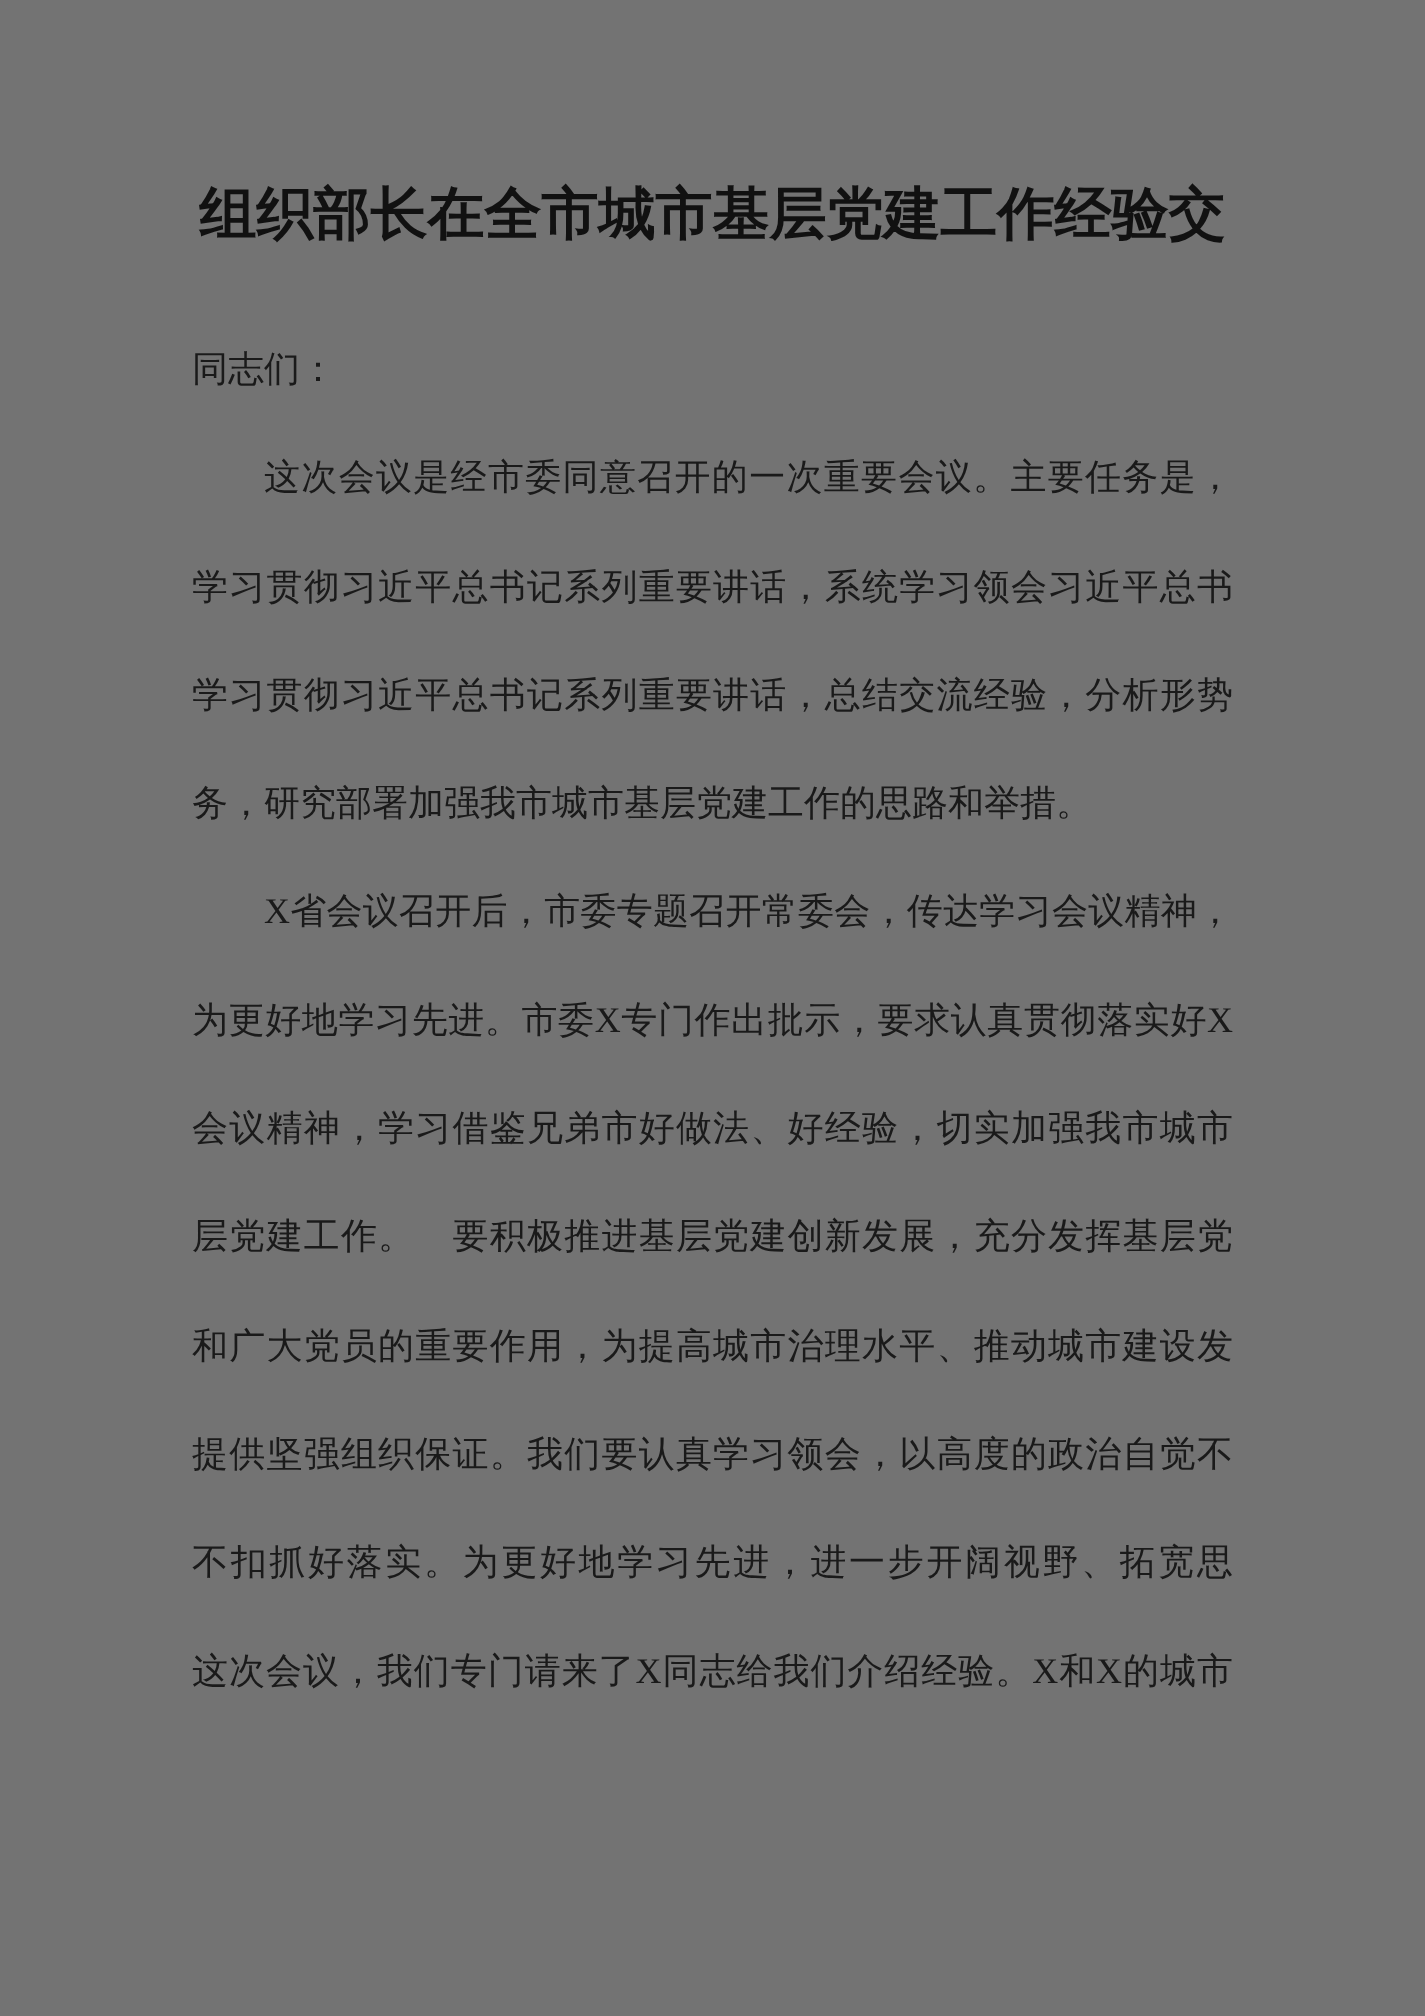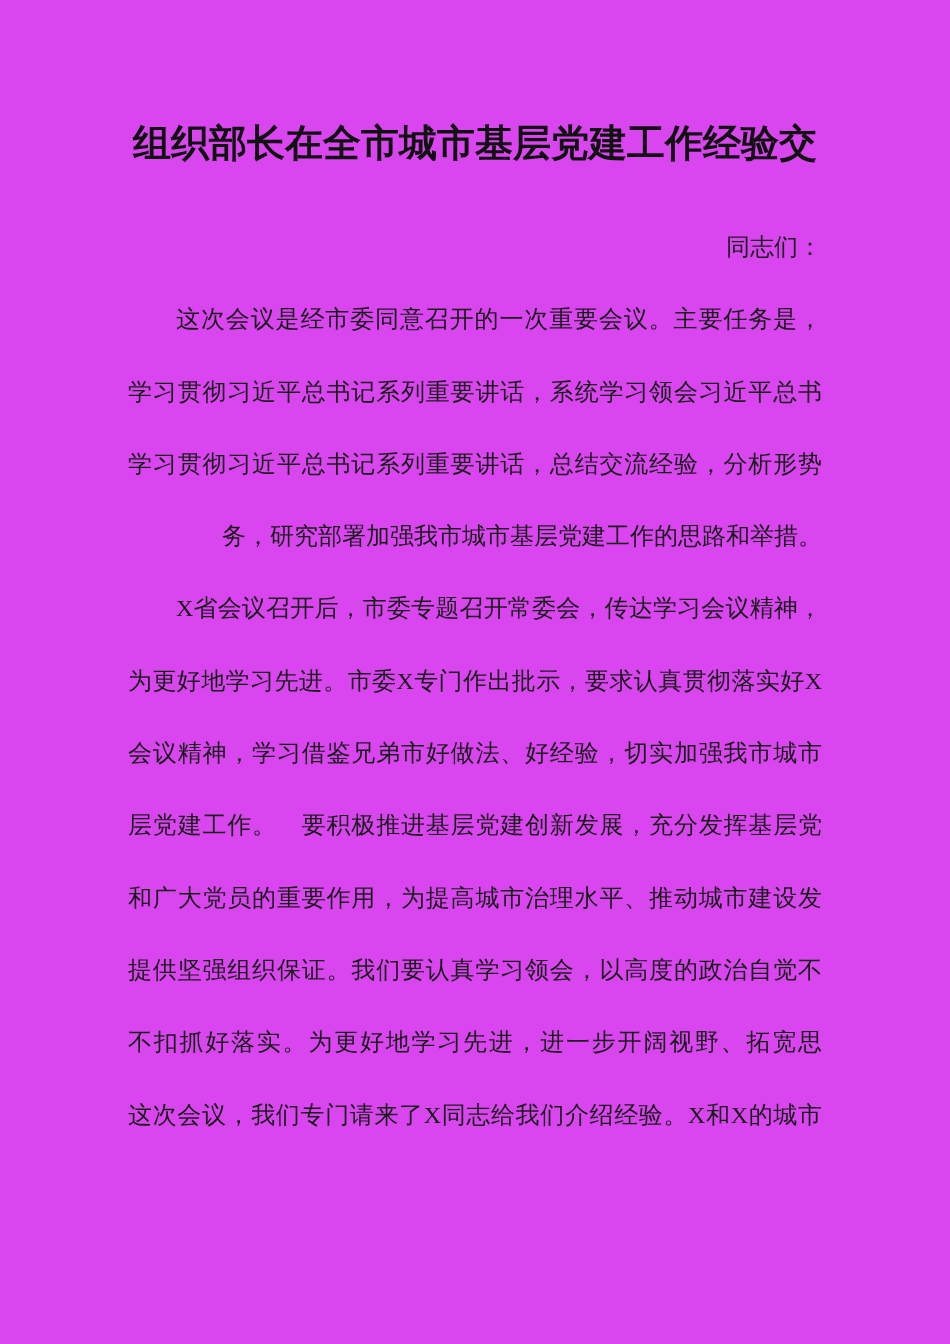--- a/index.html
+++ b/index.html
@@ -5,21 +5,21 @@
   html, body {
     margin: 0;
     padding: 0;
     background: #ffffff;
   }
   .page {
     position: relative;
     width: 950px;
     height: 1344px;
     margin: 0 auto;
-    background: #d946ef;
+    background: #737373;
     overflow: hidden;
     font-family: "Liberation Serif", "DejaVu Serif", serif;
     color: #1a1a1a;
   }
   .title-block {
     margin: 115px auto 0 auto;
     width: 700px;
     text-align: center;
     font-weight: bold;
     font-size: 38px;
@@ -33,21 +33,21 @@
   .body-block {
     margin: 39px auto 0 auto;
     width: 694px;
     font-size: 24px;
   }
   .line {
     height: 72.3px;
     line-height: 72.3px;
     overflow: hidden;
     word-break: break-all;
-    text-align: right;
+    text-align: left;
   }
   .line.justify {
     text-align: justify;
     text-align-last: justify;
   }
   .line.indent {
     text-indent: 48px;
   }
 </style>
 </head>

